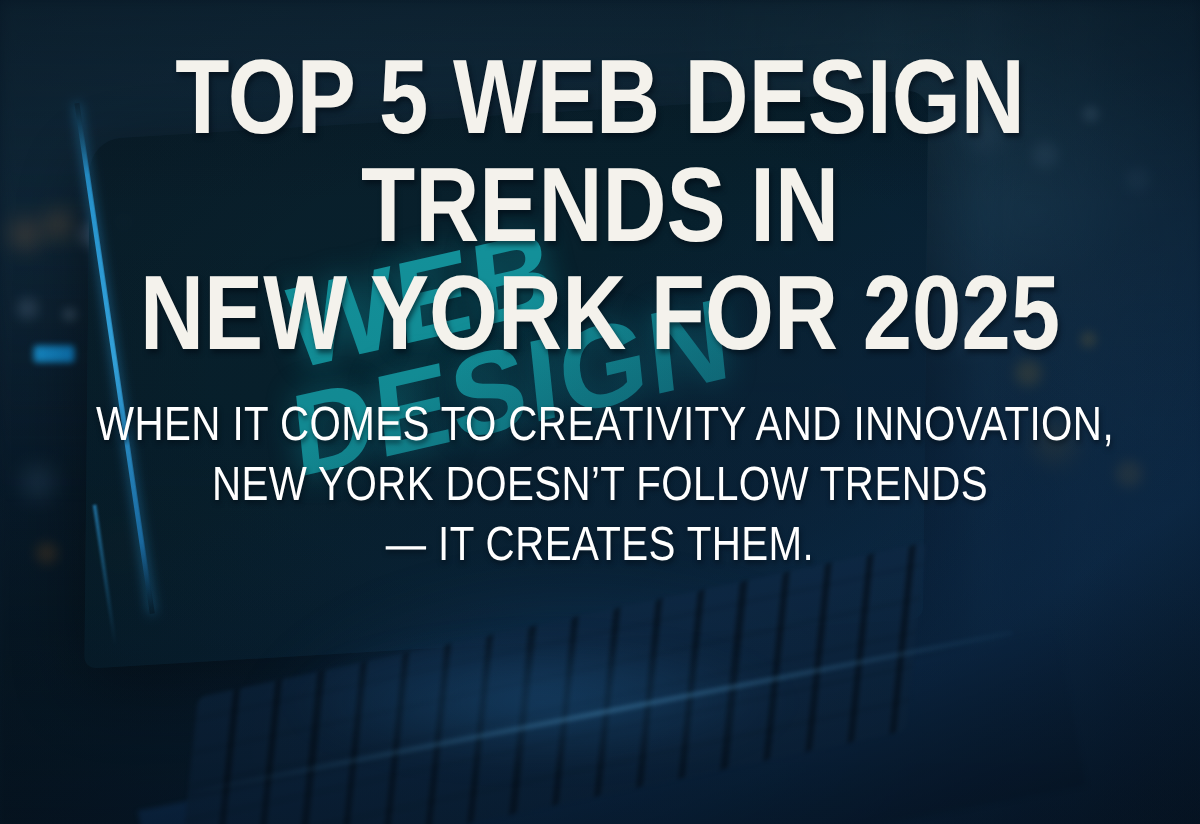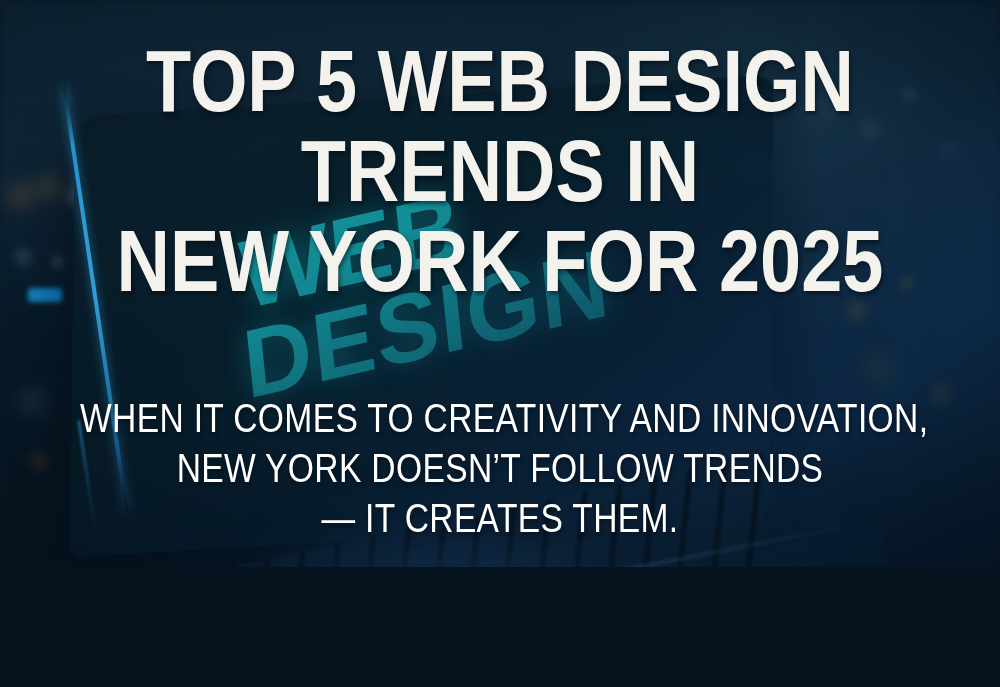--- a/index.html
+++ b/index.html
@@ -7,21 +7,21 @@
     padding: 0;
     background: #06131f;
   }
   body {
     font-family: "Liberation Sans", sans-serif;
   }
 
   #poster {
     position: relative;
     width: 1000px;
-    height: 567px;
+    height: 687px;
     overflow: hidden;
     background: #0b1f30;
   }
 
   
   .bg-layer { position: absolute; inset: 0; }
 
   
   .bg-base {
     background:
@@ -189,21 +189,21 @@
   .headline .hl {
     display: block;
     transform: scaleX(.84);
     white-space: nowrap;
   }
   .headline .hl-1 { font-size: 88px; }
   .headline .hl-2 { font-size: 88px; }
   .headline .hl-3 { font-size: 88px; }
 
   .subhead {
-    margin-top: 88px;
+    margin-top: 24px;
     text-align: center;
     color: #ffffff;
     font-weight: 300;
     font-size: 40px;
     line-height: 1.25;
     letter-spacing: .4px;
     text-shadow: 1px 2px 5px rgba(2,10,18,.6);
     width: 100%;
   }
   .subhead .sl {

